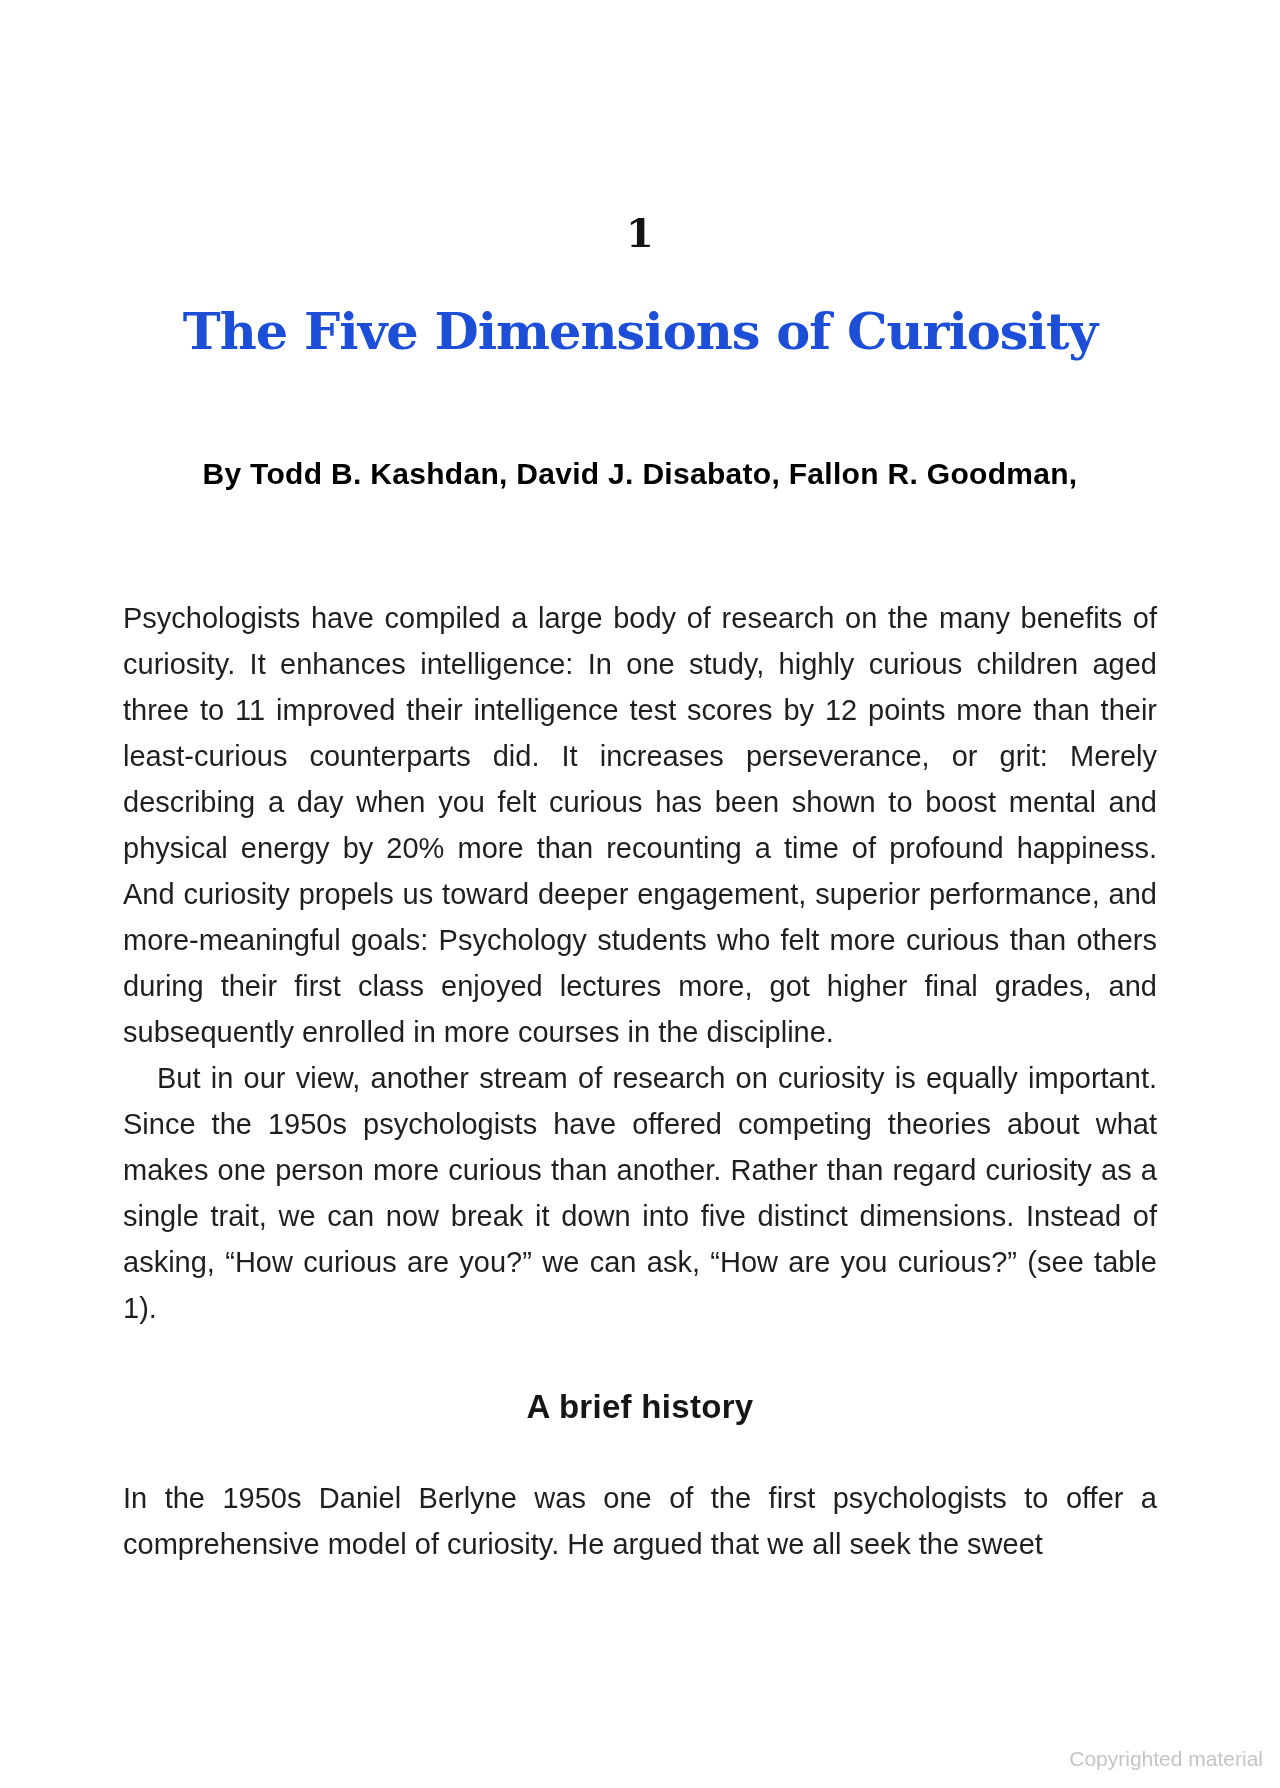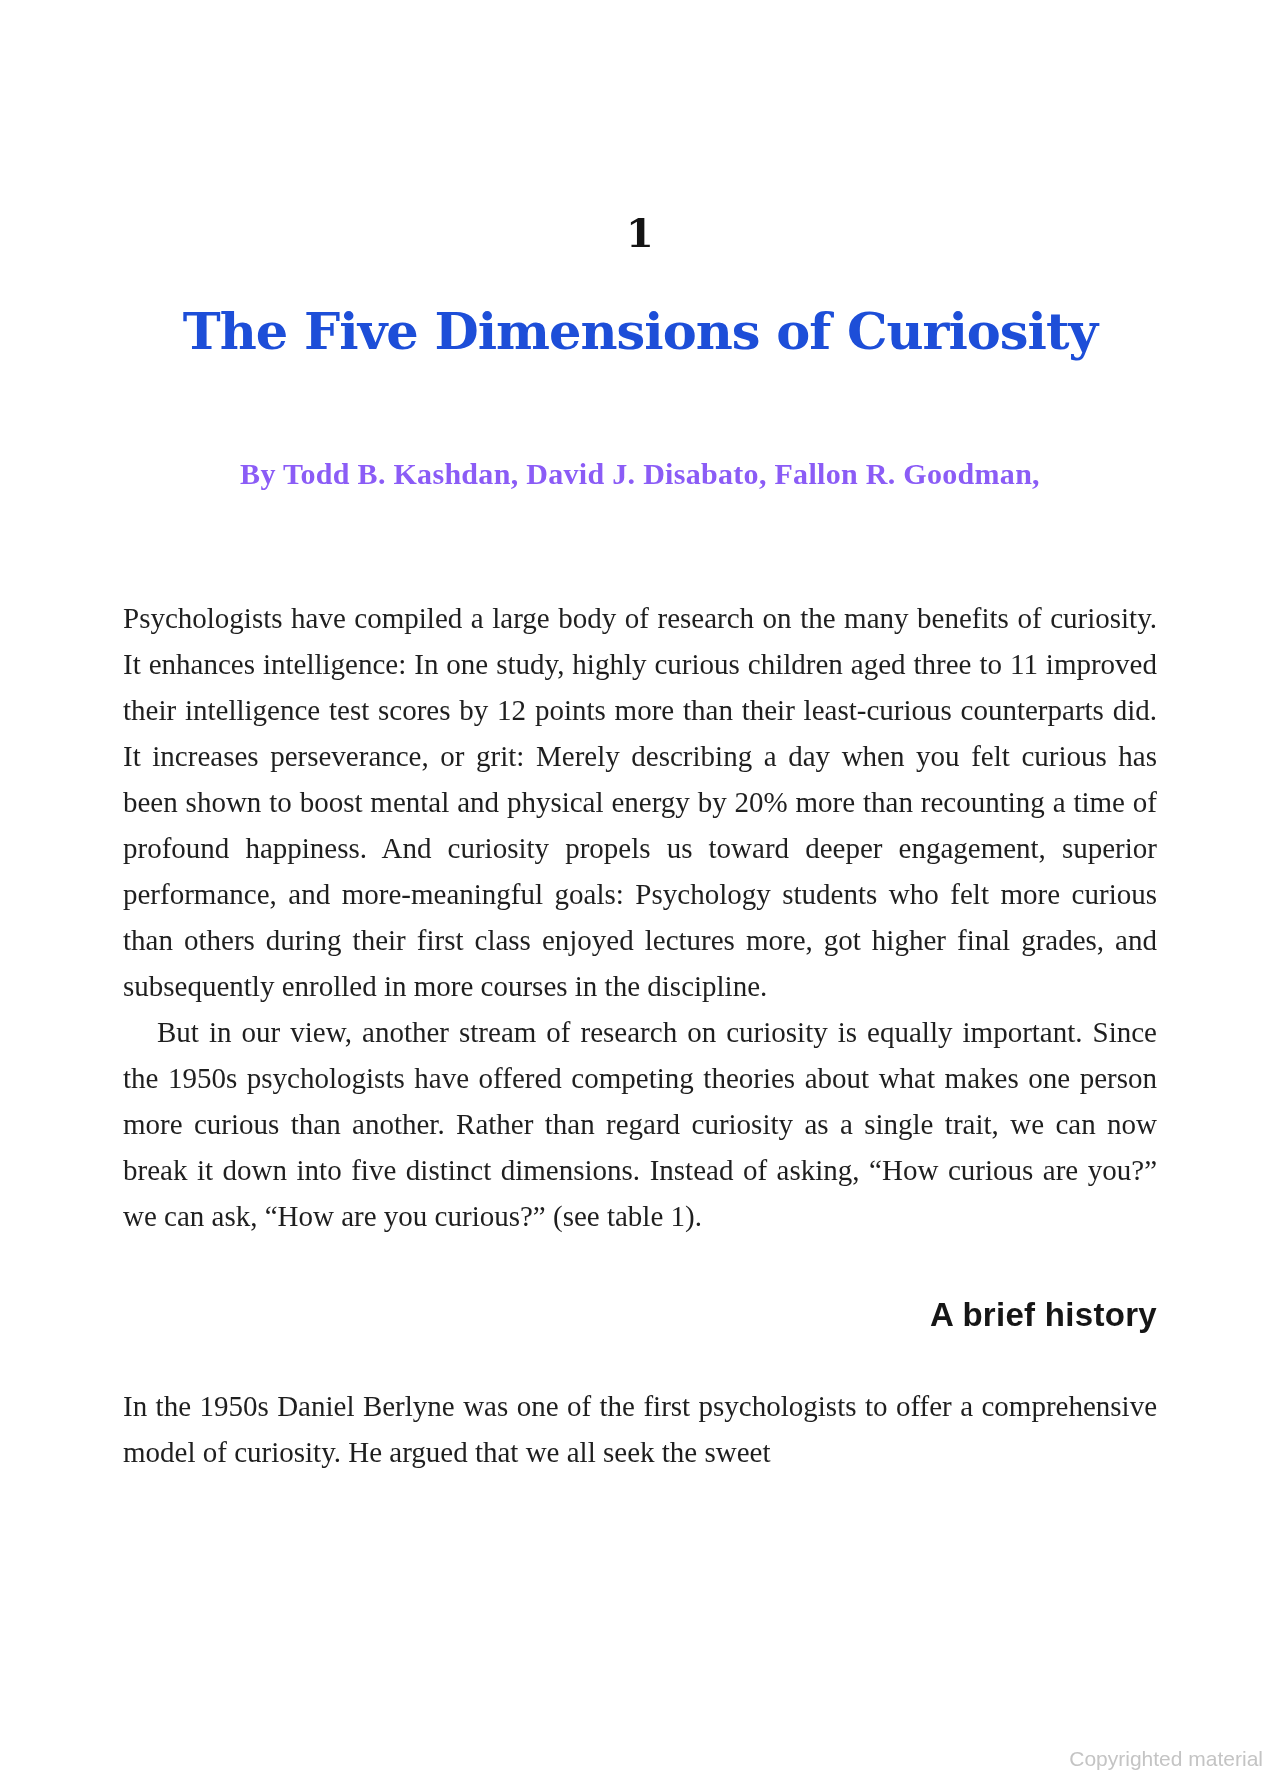--- a/index.html
+++ b/index.html
@@ -33,44 +33,44 @@
     font-family: "DejaVu Serif", serif;
     font-weight: bold;
     font-size: 51px;
     line-height: 58px;
     letter-spacing: -1px;
     color: #1d4ed8;
   }
   .byline {
     margin-top: 88px;
     text-align: center;
-    font-family: Liberation Serif, serif;
+    font-family: Liberation Sans, sans-serif;
     font-weight: bold;
     font-size: 30px;
     line-height: 51px;
     letter-spacing: 0.3px;
-    color: #8b5cf6;
+    color: #000000;
   }
   .body-block {
     margin-top: 96px;
   }
   .body-par {
     margin: 0;
-    font-family: Liberation Serif, serif;
+    font-family: Liberation Sans, sans-serif;
     font-size: 29px;
     line-height: 46px;
     text-align: justify;
     color: #1f1f1f;
   }
   .body-par.indented {
     text-indent: 34px;
   }
   .section-heading {
     margin: 56px 0 48px 0;
-    text-align: right;
+    text-align: center;
     font-family: "Liberation Sans", sans-serif;
     font-weight: bold;
     font-size: 33px;
     line-height: 40px;
     letter-spacing: 0.3px;
     color: #161616;
   }
   .watermark {
     position: absolute;
     right: 17px;

